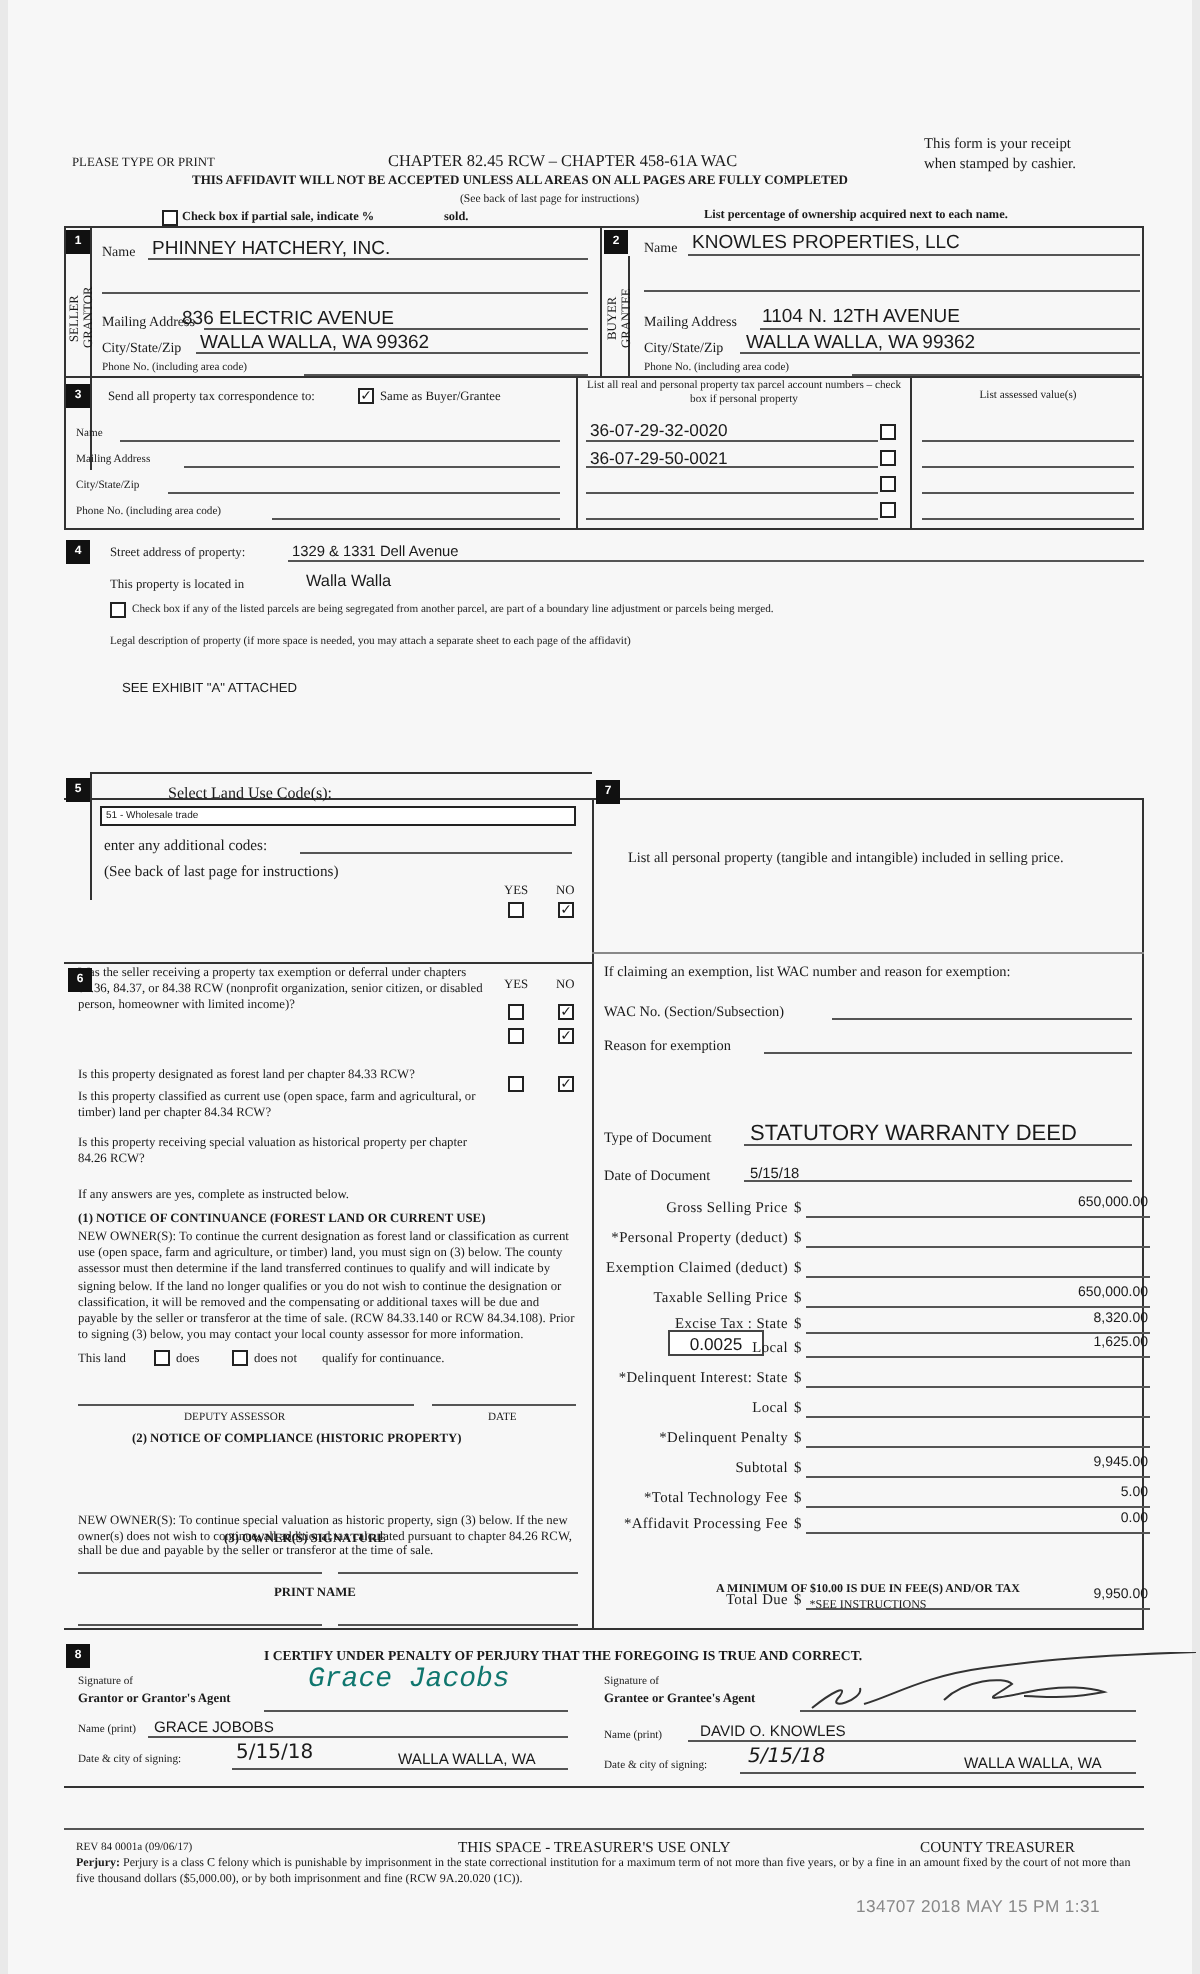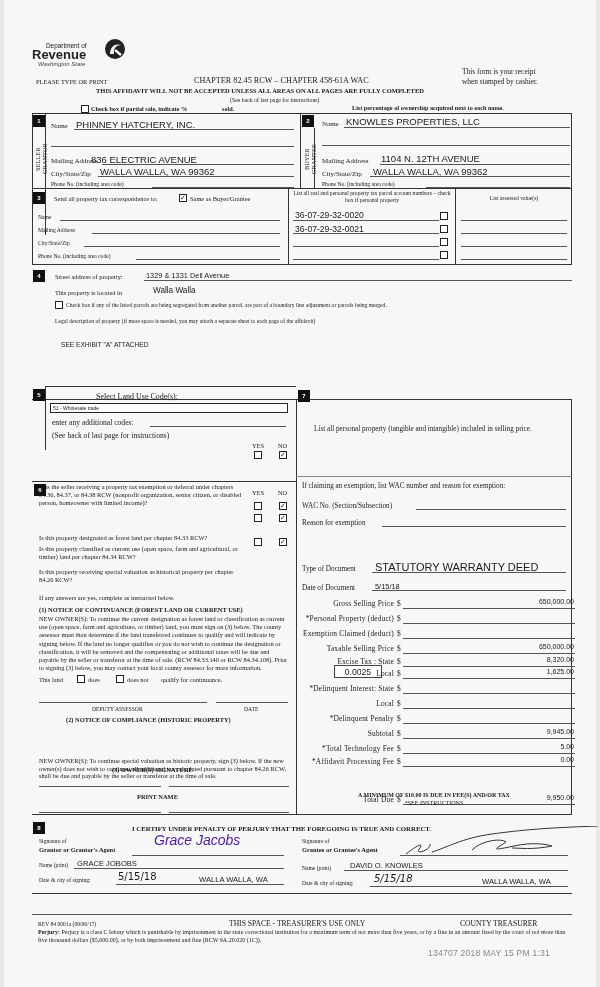--- a/index.html
+++ b/index.html
@@ -22,30 +22,20 @@
   .money-row .ds { position: absolute; left: 93px; font-size: 7.4px; top: 1px; }
   .money-row .line { position: absolute; left: 99px; width: 172px; top: 10px; border-bottom: 1px solid #555; }
   .money-row .amt { position: absolute; right: 0px; font-size: 7px; font-family: "Liberation Sans", sans-serif; top: 0px; }
   .para { position: absolute; font-size: 6.4px; line-height: 8.2px; margin-top: 32px; }
 </style>
 </head>
 <body>
 
 <div class="page">
 
-  <div class="abs" style="left:28px;top:34px;width:100px;height:36px;">
-    <div class="abs sans" style="left:14px;top:8px;font-size:6.4px;">Department of</div>
-    <div class="abs sans" style="left:0;top:13px;font-size:13px;font-weight:bold;color:#222;">Revenue</div>
-    <div class="abs sans" style="left:6px;top:27px;font-size:6px;font-style:italic;color:#444;">Washington State</div>
-    <svg class="abs" style="left:72px;top:4px;" width="22" height="22" viewBox="0 0 22 22">
-      <circle cx="11" cy="11" r="10" fill="#222"></circle>
-      <path d="M6 16 C6 8 12 5 17 7 C13 7 9 10 10 16 Z" fill="#f7f7f7"></path>
-      <path d="M11 12 L17 17" stroke="#f7f7f7" stroke-width="2.4"></path>
-    </svg>
-  </div>
 
   <div class="abs" style="left:190px;top:76px;font-size:8.2px;">CHAPTER 82.45 RCW – CHAPTER 458-61A WAC</div>
   <div class="lbl" style="left:458px;top:67px;font-size:7.4px;">This form is your receipt</div>
   <div class="lbl" style="left:458px;top:77px;font-size:7.4px;">when stamped by cashier.</div>
   <div class="lbl" style="left:32px;top:78px;font-size:6.4px;">PLEASE TYPE OR PRINT</div>
   <div class="lbl" style="left:92px;top:87px;font-size:6.5px;font-weight:bold;">THIS AFFIDAVIT WILL NOT BE ACCEPTED UNLESS ALL AREAS ON ALL PAGES ARE FULLY COMPLETED</div>
   <div class="lbl" style="left:226px;top:97px;font-size:5.8px;">(See back of last page for instructions)</div>
   <div class="chk" style="left:77px;top:105px;"></div>
   <div class="lbl" style="left:87px;top:105px;font-size:6.2px;font-weight:bold;">Check box if partial sale, indicate %</div>
   <div class="lbl" style="left:218px;top:105px;font-size:6.2px;font-weight:bold;">sold.</div>
@@ -102,21 +92,21 @@
   <div class="lbl xs" style="left:34px;top:253px;">Phone No. (including area code)</div>
   <div class="uline" style="left:132px;top:259px;width:144px;"></div>
 
   <div class="abs xs" style="left:288px;top:190px;width:160px;text-align:center;line-height:7px;">List all real and personal property tax parcel account numbers – check box if personal property</div>
   <div class="abs xs" style="left:455px;top:195px;width:110px;text-align:center;">List assessed value(s)</div>
 
   <div class="val" style="left:291px;top:210px;font-size:8.6px;">36-07-29-32-0020</div>
   <div class="uline" style="left:289px;top:220px;width:146px;"></div>
   <div class="chk" style="left:436px;top:212px;"></div>
   <div class="uline" style="left:457px;top:220px;width:106px;"></div>
-  <div class="val" style="left:291px;top:224px;font-size:8.6px;">36-07-29-32-0021</div>
+  <div class="val" style="left:291px;top:224px;font-size:8.6px;">36-07-29-50-0021</div>
   <div class="uline" style="left:289px;top:233px;width:146px;"></div>
   <div class="chk" style="left:436px;top:225px;"></div>
   <div class="uline" style="left:457px;top:233px;width:106px;"></div>
   <div class="uline" style="left:289px;top:246px;width:146px;"></div>
   <div class="chk" style="left:436px;top:238px;"></div>
   <div class="uline" style="left:457px;top:246px;width:106px;"></div>
   <div class="uline" style="left:289px;top:259px;width:146px;"></div>
   <div class="chk" style="left:436px;top:251px;"></div>
   <div class="uline" style="left:457px;top:259px;width:106px;"></div>
 
@@ -130,21 +120,21 @@
   <div class="lbl xs" style="left:62px;top:302px;">Check box if any of the listed parcels are being segregated from another parcel, are part of a boundary line adjustment or parcels being merged.</div>
   <div class="lbl xs" style="left:51px;top:318px;">Legal description of property (if more space is needed, you may attach a separate sheet to each page of the affidavit)</div>
   <div class="val" style="left:57px;top:341px;font-size:6.6px;">SEE EXHIBIT "A" ATTACHED</div>
 
   <div class="box" style="left:28px;top:399px;width:540px;height:416px;border-left:none;"></div>
   <div class="abs" style="left:292px;top:399px;width:1px;height:416px;background:#333;"></div>
 
   <div class="badge" style="left:29px;top:389px;">5</div>
   <div class="abs" style="left:41px;top:386px;width:251px;height:1px;background:#333;"></div>
   <div class="abs" style="left:41px;top:386px;width:1px;height:64px;background:#333;"></div>
-  <div class="lbl" style="left:64px;top:392px;font-size:8px;padding-left:28px;">Select Land Use Code(s):</div>
+  <div class="lbl" style="left:52px;top:392px;font-size:8px;padding-left:28px;">Select Land Use Code(s):</div>
   <div class="abs" style="left:46px;top:403px;width:238px;height:10px;border:1px solid #222;background:#fff;">
     <span class="sans" style="font-size:5px;position:absolute;left:2px;top:1px;white-space:nowrap;">51 - Wholesale trade</span>
   </div>
   <div class="lbl" style="left:48px;top:418px;font-size:7.6px;">enter any additional codes:</div>
   <div class="uline" style="left:146px;top:426px;width:136px;"></div>
   <div class="lbl" style="left:48px;top:431px;font-size:7.6px;">(See back of last page for instructions)</div>
   <div class="lbl sm" style="left:248px;top:442px;">YES</div>
   <div class="lbl sm" style="left:274px;top:442px;">NO</div>
   <div class="para" style="left:35px;top:451px;width:206px;">Was the seller receiving a property tax exemption or deferral under chapters 84.36, 84.37, or 84.38 RCW (nonprofit organization, senior citizen, or disabled person, homeowner with limited income)?</div>
   <div class="chk" style="left:250px;top:451px;"></div>
@@ -283,21 +273,21 @@
       <span class="amt">9,950.00</span>
     </div>
 
   <div class="abs" style="left:292px;top:792px;width:276px;text-align:center;font-size:6px;font-weight:bold;">A MINIMUM OF $10.00 IS DUE IN FEE(S) AND/OR TAX</div>
   <div class="abs" style="left:292px;top:800px;width:276px;text-align:center;font-size:6px;">*SEE INSTRUCTIONS</div>
 
   <div class="badge" style="left:29px;top:822px;">8</div>
   <div class="lbl" style="left:128px;top:825px;font-size:6.8px;font-weight:bold;">I CERTIFY UNDER PENALTY OF PERJURY THAT THE FOREGOING IS TRUE AND CORRECT.</div>
   <div class="lbl xs" style="left:35px;top:838px;">Signature of</div>
   <div class="lbl sm" style="left:35px;top:846px;font-weight:bold;">Grantor or Grantor's Agent</div>
-  <div class="abs" style="left:150px;top:832px;font-family:Liberation Sans, sans-serif;font-style:italic;font-size:14px;color:#4c1d95;">Grace Jacobs</div>
+  <div class="abs" style="left:150px;top:832px;font-family:Liberation Mono, monospace;font-style:italic;font-size:14px;color:#0f766e;">Grace Jacobs</div>
   <div class="uline" style="left:128px;top:855px;width:152px;"></div>
   <div class="lbl xs" style="left:35px;top:862px;">Name (print)</div>
   <div class="val" style="left:73px;top:859px;font-size:7.6px;">GRACE JOBOBS</div>
   <div class="uline" style="left:70px;top:868px;width:210px;"></div>
   <div class="lbl xs" style="left:35px;top:877px;">Date &amp; city of signing:</div>
   <div class="val" style="left:114px;top:871px;font-family:'DejaVu Sans',sans-serif;font-size:10px;">5/15/18</div>
   <div class="val" style="left:195px;top:875px;font-size:7.6px;">WALLA WALLA, WA</div>
   <div class="uline" style="left:112px;top:884px;width:168px;"></div>
 
   <div class="lbl xs" style="left:298px;top:838px;">Signature of</div>

